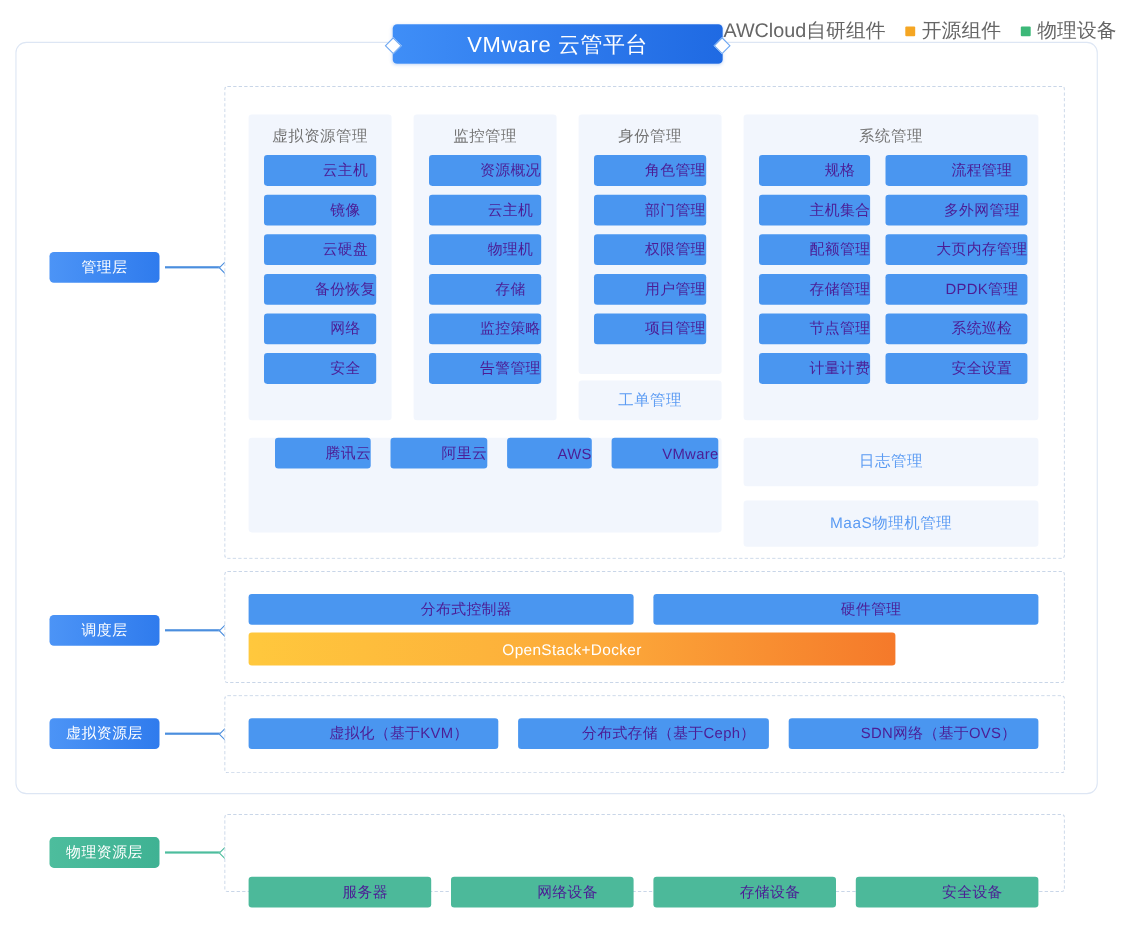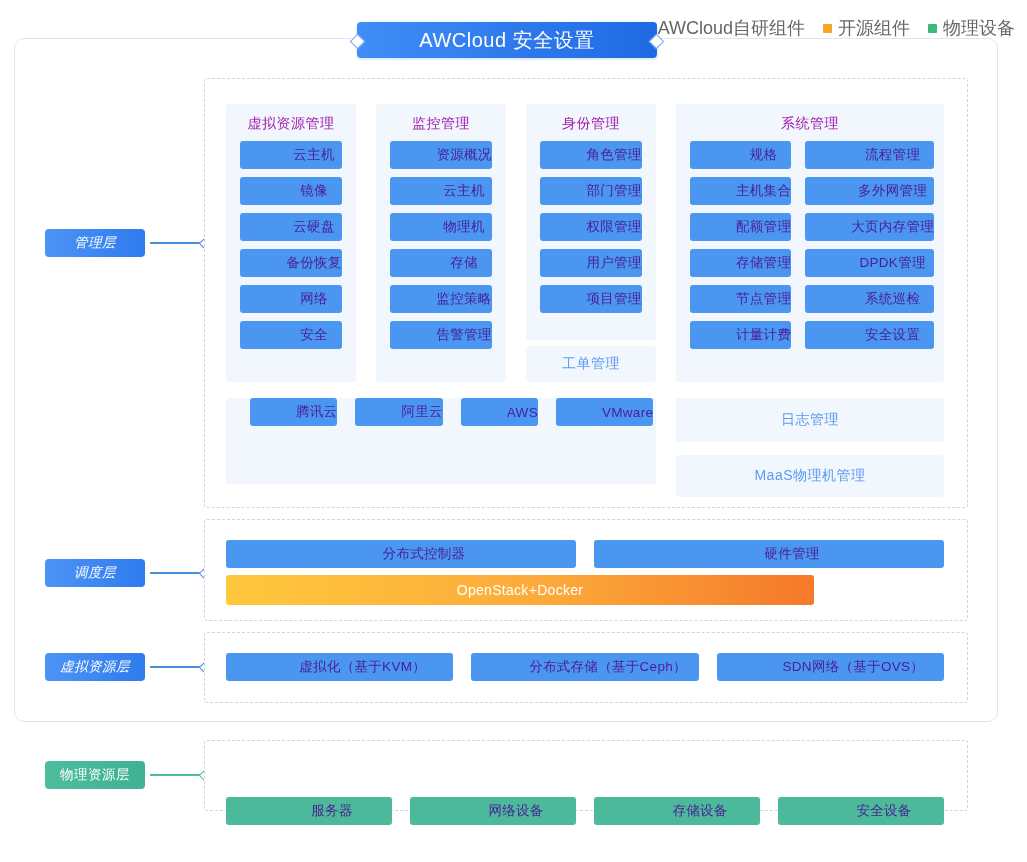--- a/index.html
+++ b/index.html
@@ -40,37 +40,37 @@
     position:absolute;left:14px;top:38px;width:982px;height:682px;
     border:1px solid #dde6f4;border-radius:10px;background:#fff;
   }
 
   
   .layer-label{
     position:absolute;height:28px;width:100px;border-radius:4px;
     display:flex;align-items:center;justify-content:center;
     color:#fff;font-size:13.5px;letter-spacing:.5px;
   }
-  .layer-label.blue{background:linear-gradient(90deg,#4c94f6 0%,#2f7bed 100%);font-style:italic;}
+  .layer-label.blue{background:linear-gradient(90deg,#4c94f6 0%,#2f7bed 100%);}
   .layer-label.green{background:linear-gradient(90deg,#4dbd9d 0%,#3fb293 100%);}
   .connector{position:absolute;height:10px;display:flex;align-items:center;}
   .connector .line{height:1.5px;flex:1;}
   .connector.blue .line{background:#4b8ede;}
   .connector.green .line{background:#4dbd9d;}
   .connector .diamond{width:9px;height:9px;transform:rotate(45deg);background:#fff;flex:none;margin-left:-1px;}
   .connector.blue .diamond{border:1.4px solid #4b8ede;}
   .connector.green .diamond{border:1.4px solid #4dbd9d;}
 
   
   .layer-box{position:absolute;border:1px dashed #c9d6e8;border-radius:3px;background:#fff;}
 
   
   .panel{position:absolute;background:#f2f6fd;border-radius:3px;}
   .panel-title{
-    text-align:center;color:#a21caf;font-size:14px;
+    text-align:center;color:#737373;font-size:14px;
     padding-top:11px;padding-bottom:8px;letter-spacing:.5px;
   }
   .panel-body{padding:0 14px 12px 14px;display:flex;flex-direction:column;gap:8px;}
   .panel-body.grid2{display:grid;grid-template-columns:1fr 1fr;gap:8px 14px;}
 
   .chip{
     height:28px;border-radius:3px;background:#4a96f0;color:#4c1d95;
     display:flex;align-items:center;justify-content:center;
     font-size:13.5px;letter-spacing:.3px;white-space:nowrap;padding-left:46px;
   }
@@ -109,21 +109,21 @@
     <div class="legend-item">
       <span class="legend-swatch" style="background:#3cb878"></span>
       <span>物理设备</span>
     </div>
   </div>
 
   <div class="outer-frame"></div>
 
   <div class="title-banner">
     <span class="banner-diamond left"></span>
-    <span>AWCloud 安全设置</span>
+    <span>VMware 云管平台</span>
     <span class="banner-diamond right"></span>
   </div>
 
   <div class="layer-label blue" style="left:45px;top:229px;">管理层</div>
   <div class="connector blue" style="left:150px;top:238px;width:62px;">
     <span class="line"></span>
     <span class="diamond"></span>
   </div>
 
   <div class="layer-box" style="left:204px;top:78px;width:762px;height:428px;"></div>

